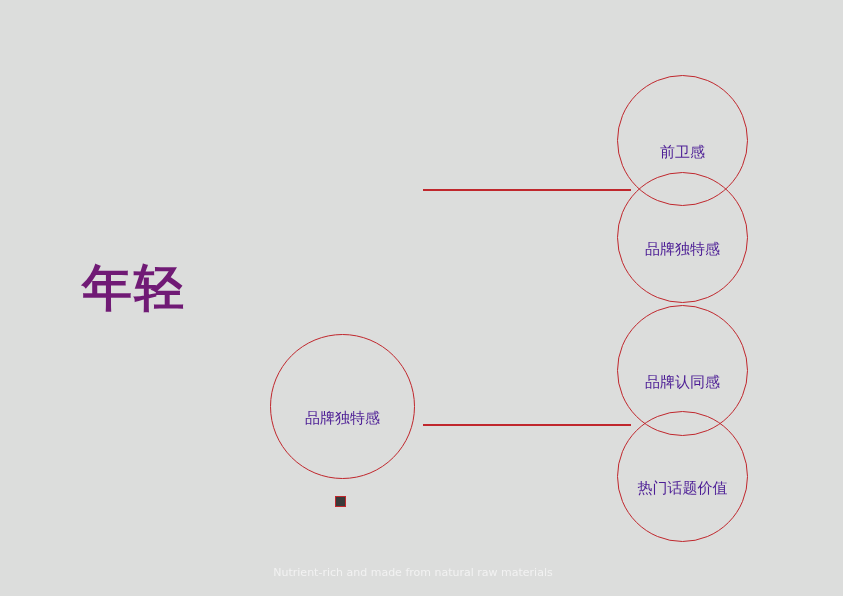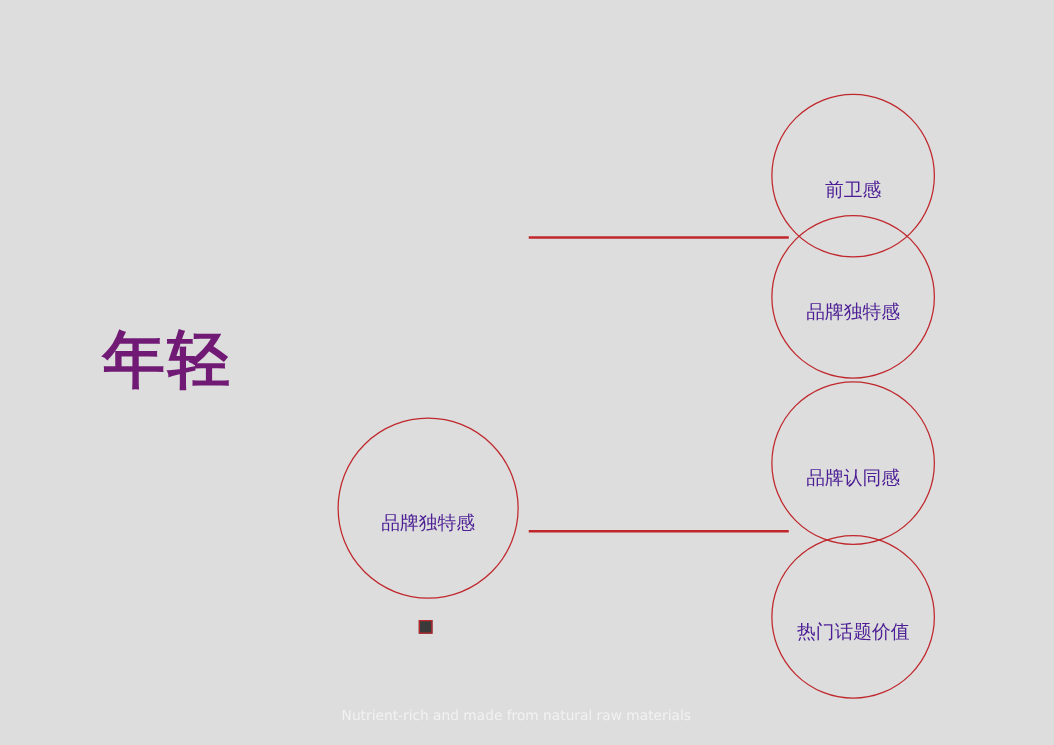--- a/index.html
+++ b/index.html
@@ -60,20 +60,20 @@
   </div>
 
   <div class="circle" style="left:617px; top:172px; width:131px; height:131px;">
     <span class="circle-label">品牌独特感</span>
   </div>
 
   <div class="circle" style="left:617px; top:305px; width:131px; height:131px;">
     <span class="circle-label">品牌认同感</span>
   </div>
 
-  <div class="circle" style="left:617px; top:428px; width:131px; height:131px;">
+  <div class="circle" style="left:617px; top:411px; width:131px; height:131px;">
     <span class="circle-label">热门话题价值</span>
   </div>
 
   <div class="handle" style="left:335px; top:496px;"></div>
 
   <div class="footer">Nutrient-rich and made from natural raw materials</div>
 </div>
 
 </body></html>

